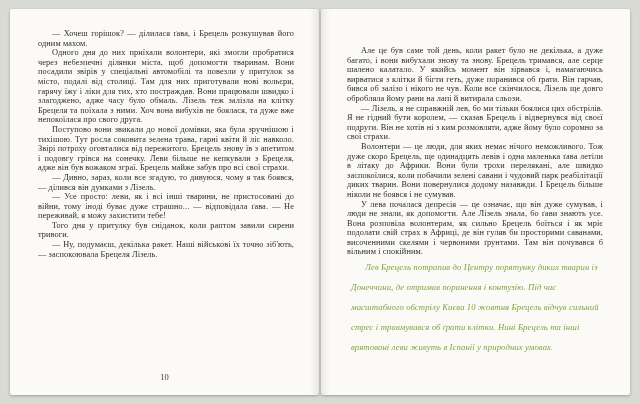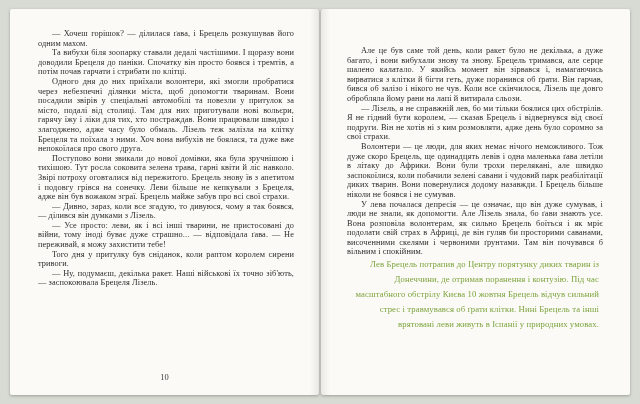--- a/index.html
+++ b/index.html
@@ -69,49 +69,49 @@
     bottom: 13px;
     left: 0;
     width: 100%;
     text-align: center;
     font-size: 8.5px;
     color: #3c3c3c;
   }
   .author-note {
     margin-top: 20px;
     padding: 0 4px;
-    text-align: right;
+    font-style: italic;
+    text-align: left;
     text-indent: 0;
     font-size: 8.7px;
-    line-height: 15px;
+    line-height: 20px;
     color: #7ca33d;
   }
 </style>
 </head>
 <body>
 
 <div class="spread">
 
   <div class="page page-left">
     <div class="page-text">
       <p>— Хочеш горішок? — ділилася ґава, і Брецель розкушував його одним махом.</p>
-      <p>Та вибухи біля зоопарку ставали дедалі частішими. І щоразу вони доводили Брецеля до паніки. Спочатку він просто боявся і тремтів, а потім почав гарчати і стрибати по клітці.</p>
       <p>Одного дня до них приїхали волонтери, які змогли пробратися через небезпечні ділянки міста, щоб допомогти тваринам. Вони посадили звірів у спеціальні автомобілі та повезли у притулок за місто, подалі від столиці. Там для них приготували нові вольєри, гарячу їжу і ліки для тих, хто постраждав. Вони працювали швидко і злагоджено, адже часу було обмаль. Лізель теж залізла на клітку Брецеля та поїхала з ними. Хоч вона вибухів не боялася, та дуже вже непокоїлася про свого друга.</p>
       <p>Поступово вони звикали до нової домівки, яка була зручнішою і тихішою. Тут росла соковита зелена трава, гарні квіти й ліс навколо. Звірі потроху оговталися від пережитого. Брецель знову їв з апетитом і подовгу грівся на сонечку. Леви більше не кепкували з Брецеля, адже він був вожаком зграї. Брецель майже забув про всі свої страхи.</p>
       <p>— Дивно, зараз, коли все згадую, то дивуюся, чому я так боявся, — ділився він думками з Лізель.</p>
       <p>— Усе просто: леви, як і всі інші тварини, не пристосовані до війни, тому іноді буває дуже страшно... — відповідала ґава. — Не переживай, я можу захистити тебе!</p>
-      <p>Того дня у притулку був сніданок, коли раптом королем сирени тривоги.</p>
+      <p>Того дня у притулку був сніданок, коли раптом завили сирени тривоги.</p>
       <p>— Ну, подумаєш, декілька ракет. Наші військові їх точно зіб'ють, — заспокоювала Брецеля Лізель.</p>
     </div>
     <div class="page-number">10</div>
   </div>
 
   <div class="page page-right">
     <div class="page-text">
       <p>Але це був саме той день, коли ракет було не декілька, а дуже багато, і вони вибухали знову та знову. Брецель тримався, але серце шалено калатало. У якийсь момент він зірвався і, намагаючись вирватися з клітки й бігти геть, дуже поранився об ґрати. Він гарчав, бився об залізо і нікого не чув. Коли все скінчилося, Лізель ще довго обробляла йому рани на лапі й витирала сльози.</p>
-      <p>— Лізель, я не справжній лев, бо ми тільки боялися цих обстрілів. Я не гідний бути королем, — сказав Брецель і відвернувся від своєї подруги. Він не хотів ні з ким розмовляти, адже день було соромно за свої страхи.</p>
+      <p>— Лізель, я не справжній лев, бо ми тільки боялися цих обстрілів. Я не гідний бути королем, — сказав Брецель і відвернувся від своєї подруги. Він не хотів ні з ким розмовляти, адже йому було соромно за свої страхи.</p>
       <p>Волонтери — це люди, для яких немає нічого неможливого. Тож дуже скоро Брецель, ще одинадцять левів і одна маленька ґава летіли в літаку до Африки. Вони були трохи перелякані, але швидко заспокоїлися, коли побачили зелені савани і чудовий парк реабілітації диких тварин. Вони повернулися додому назавжди. І Брецель більше ніколи не боявся і не сумував.</p>
       <p>У лева почалася депресія — це означає, що він дуже сумував, і люди не знали, як допомогти. Але Лізель знала, бо ґави знають усе. Вона розповіла волонтерам, як сильно Брецель боїться і як мріє подолати свій страх в Африці, де він гуляв би просторими саванами, височенними скелями і червоними ґрунтами. Там він почувався б вільним і спокійним.</p>
       <p class="author-note">Лев Брецель потрапив до Центру порятунку диких тварин із Донеччини, де отримав поранення і контузію. Під час масштабного обстрілу Києва 10 жовтня Брецель відчув сильний стрес і травмувався об ґрати клітки. Нині Брецель та інші врятовані леви живуть в Іспанії у природних умовах.</p>
     </div>
   </div>
 
 </div>
 
 </body></html>

